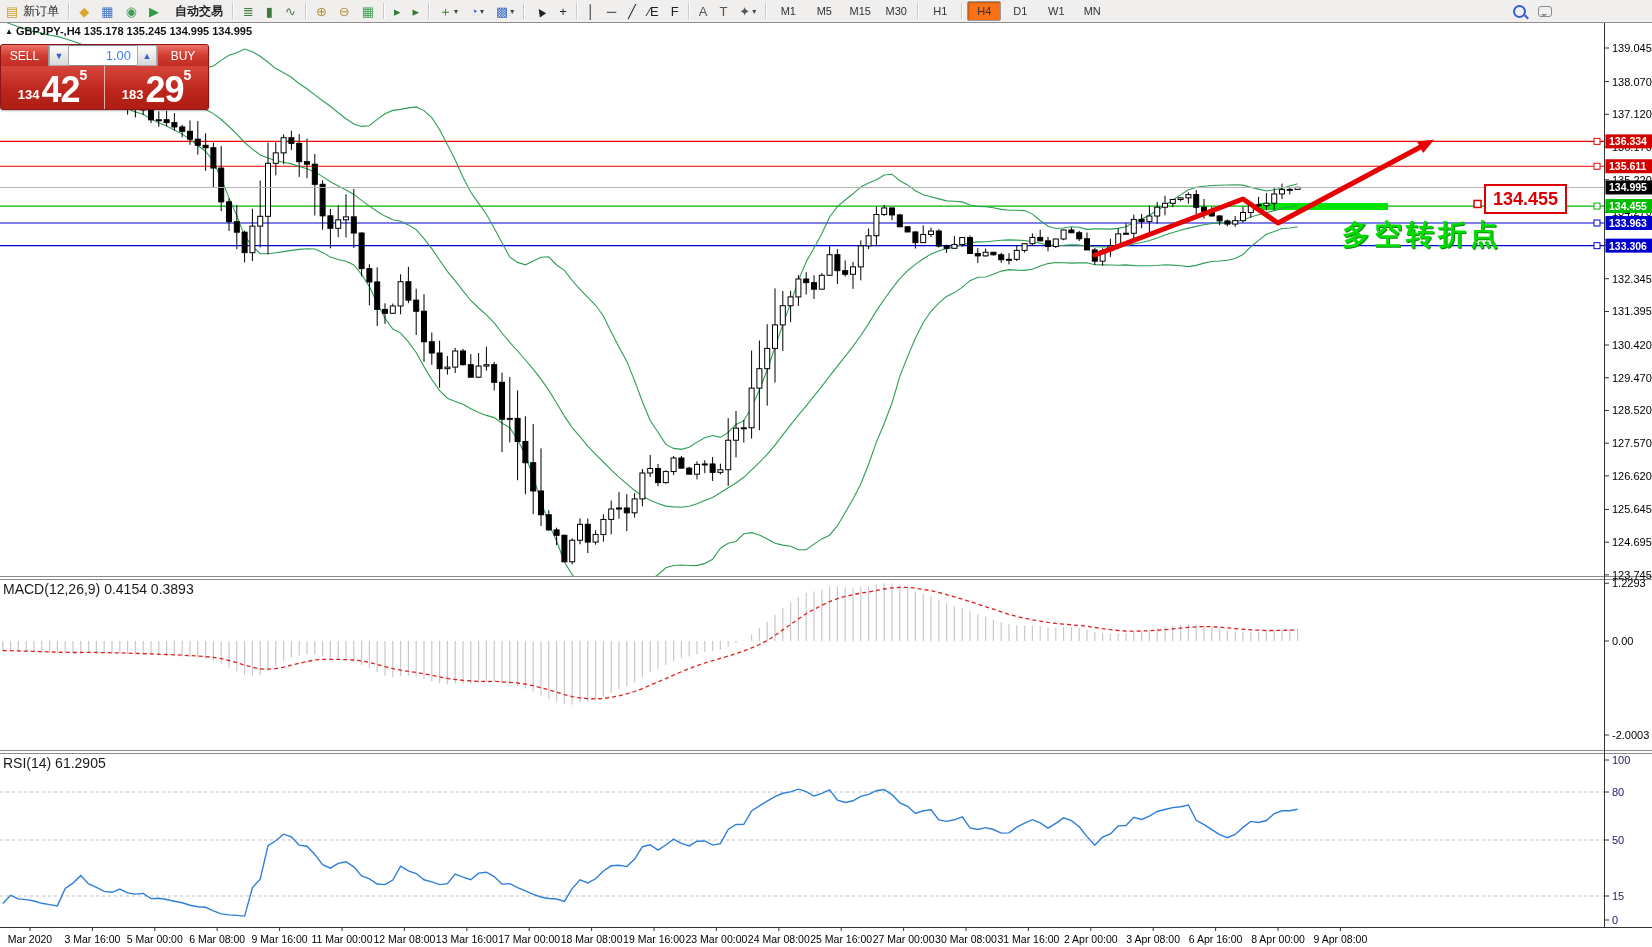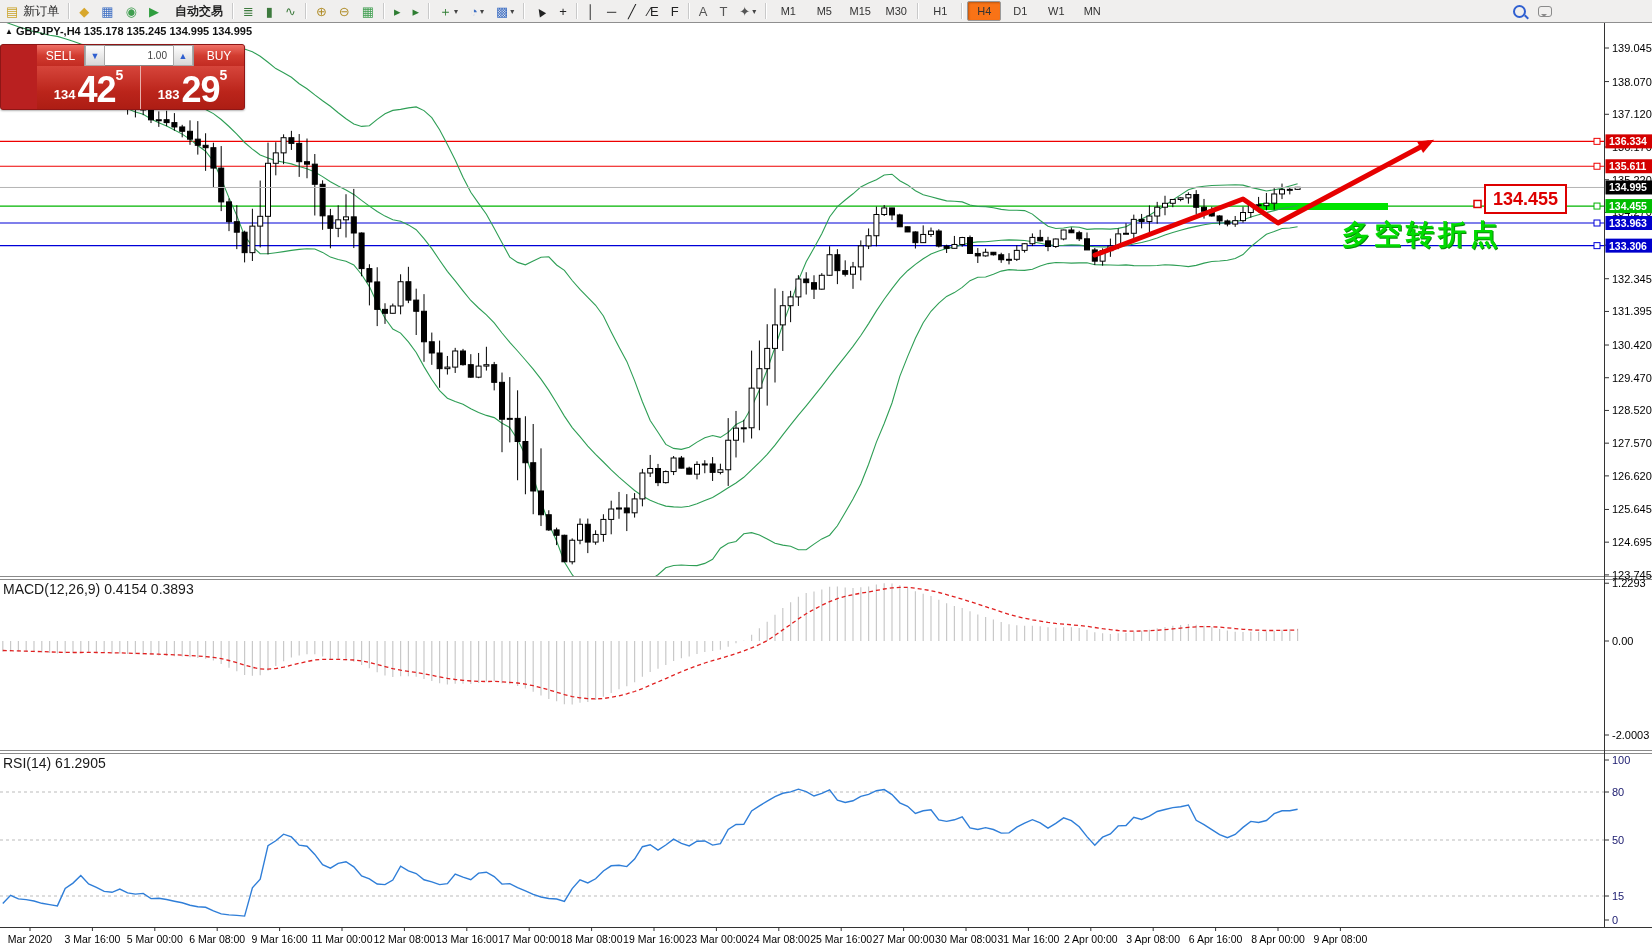--- a/index.html
+++ b/index.html
@@ -17,28 +17,28 @@
   .tf-btn.active{background:#f97316;border:1px solid #9a9a9a;box-shadow:inset 1px 1px 2px rgba(0,0,0,.25);}
   .mag{width:9px;height:9px;border:2px solid #2f5fd0;border-radius:50%;position:relative;display:inline-block;}
   .mag:after{content:"";position:absolute;width:5px;height:2px;background:#2f5fd0;transform:rotate(45deg);right:-5px;bottom:-2px;}
   .chat{width:12px;height:9px;border:1.5px solid #8a8a8a;border-radius:3px;position:relative;display:inline-block;}
   .chat:after{content:"";position:absolute;left:2px;bottom:-4px;border:3px solid transparent;border-top-color:#8a8a8a;}
   
   #symline{position:absolute;left:5px;top:25px;font-size:11px;font-weight:bold;color:#111;z-index:20;}
   #symline .tri{font-size:8px;vertical-align:1px;margin-right:3px;}
   
   #oneclick{position:absolute;left:0px;top:44px;width:207px;z-index:25;border:1px solid #8e1616;border-radius:3px;
-            background:#b92020;box-shadow:0 1px 2px rgba(0,0,0,.3);overflow:hidden;padding-left:36px;}
+            background:#b92020;box-shadow:0 1px 2px rgba(0,0,0,.3);overflow:hidden;}
   #oc-row1{display:flex;height:21px;}
   .oc-btn{flex:0 0 47px;display:flex;align-items:center;justify-content:center;color:#fff;font-size:12px;
           background:linear-gradient(180deg,#ef7066 0%,#d23c30 50%,#c22b22 100%);cursor:pointer;}
   #oc-lot{flex:1;display:flex;background:#efefef;border-left:1px solid #9a9a9a;border-right:1px solid #9a9a9a;}
   .lot-arrow{width:18px;display:flex;align-items:center;justify-content:center;color:#2f5fd0;font-size:9px;
              background:linear-gradient(180deg,#fdfdfd,#d8d8d8);border:1px solid #aaa;cursor:pointer;}
-  #lot-field{flex:1;background:#fff;border-top:1px solid #888;border-bottom:1px solid #888;display:flex;align-items:center;justify-content:flex-end;padding-right:6px;font-size:10px;color:#404040;}
+  #lot-field{flex:1;background:#fff;border-top:1px solid #888;border-bottom:1px solid #888;display:flex;align-items:center;justify-content:flex-end;padding-right:6px;font-size:13px;color:#3b82f6;}
   #oc-row2{display:flex;height:43px;}
   .oc-price{flex:1;display:flex;align-items:flex-end;justify-content:center;color:#fff;
             background:linear-gradient(180deg,#d6453b 0%,#bb251b 60%,#ad1d14 100%);padding-bottom:3px;cursor:pointer;}
   .oc-price.left{border-right:1px solid #e9b0ab;}
   .p-small{font-size:13px;font-weight:bold;margin-right:2px;line-height:22px;}
   .p-big{font-size:36px;font-weight:bold;line-height:32px;letter-spacing:-1px;}
   .p-sup{font-size:14px;font-weight:bold;line-height:14px;align-self:flex-start;margin-top:2px;}
   
   .pane-label{position:absolute;font-size:14px;color:#1a1a1a;z-index:15;}
   

